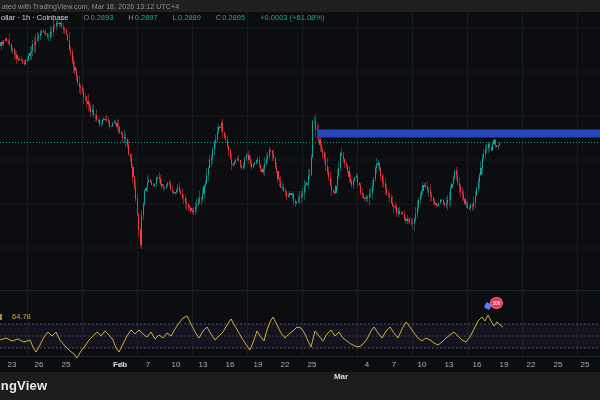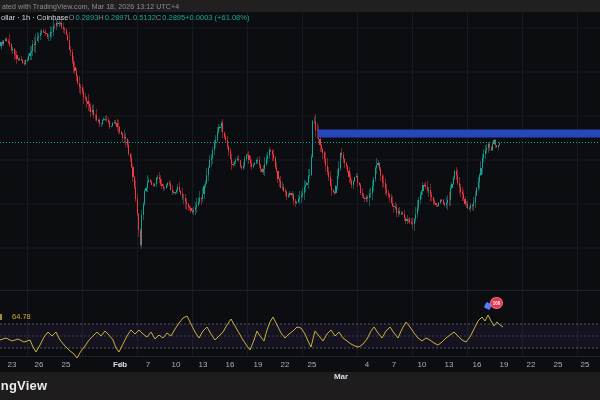--- a/index.html
+++ b/index.html
@@ -3,21 +3,21 @@
 <meta charset="utf-8">
 <style>
   html,body{margin:0;padding:0;background:#000;}
   .screen{position:relative;width:600px;height:400px;overflow:hidden;
     font-family:"Liberation Sans",sans-serif;background:#0c0d10;}
   .top-strip{position:absolute;left:0;top:0;width:600px;height:12px;background:#211f1f;
     display:flex;align-items:center;}
   .watermark{color:#8f9094;font-size:7px;line-height:7px;padding-left:2px;letter-spacing:.1px;white-space:nowrap;}
   .chart{position:absolute;left:0;top:12px;width:600px;height:360px;background:#0c0d10;}
   #chart-svg{position:absolute;left:0;top:0;}
-  .legend{position:absolute;left:1px;top:2px;display:flex;gap:0;align-items:center;
+  .legend{position:absolute;left:1px;top:2px;display:flex;gap:15px;align-items:center;
     font-size:7.5px;line-height:8px;white-space:nowrap;z-index:5;}
   .legend .sym{color:#d3d6dd;}
   .legend .k{color:#848994;margin-right:1px;}
   .legend .v{color:#1ca893;}
   .rsi-label{position:absolute;left:0;top:300px;font-size:7.5px;color:#cfa93f;z-index:5;
     display:flex;align-items:center;gap:10px;}
   .rsi-frag{display:inline-block;width:2px;height:6px;background:#cfa93f;opacity:.8;}
   .badge{position:absolute;left:484px;top:284px;width:22px;height:16px;z-index:6;}
   .badge-blue{position:absolute;left:1px;top:7px;width:6px;height:6px;background:#5b7cf8;
     border-radius:1px;transform:rotate(25deg);box-shadow:0 0 1px #2c4bd8;}
@@ -759,21 +759,21 @@
         </g>
         <line x1="0" y1="130.5" x2="600" y2="130.5" stroke="#11a08f" stroke-width="1" stroke-dasharray="1,2"></line>
         <rect x="318" y="117.5" width="282" height="8" fill="#2547bb"></rect>
         <polyline points="0,328 6,326 12,329 18,327 24,330 30,328 33,335 36,340 40,333 44,325 48,320 52,324 56,320 60,328 65,334 70,339 74,342 77,346 81,339 85,334 89,328 93,324 97,320 101,324 105,319 109,323 113,328 116,336 119,340 123,332 127,324 131,318 135,322 139,318 143,322 147,325 151,320 155,327 159,323 163,326 167,321 171,324 175,317 179,311 183,306 187,304 191,312 195,320 199,326 203,319 207,315 211,322 215,328 219,324 223,320 227,313 231,307 235,314 239,321 243,328 247,334 250,338 254,328 257,319 260,324 264,329 267,318 270,310 273,305 277,313 281,321 285,326 289,322 293,319 297,315 301,316 305,322 308,329 311,335 315,319 319,324 323,329 327,322 331,318 335,324 339,320 343,326 347,329 351,332 355,334 359,335 363,332 367,327 371,319 374,315 378,321 382,326 386,319 390,315 394,321 398,326 402,317 406,310 410,315 414,321 418,326 422,329 426,326 430,328 434,331 438,333 442,330 446,326 450,323 454,320 458,324 462,328 466,330 470,325 474,317 478,309 482,305 485,309 488,303 491,309 494,314 497,310 500,313 503,315" fill="none" stroke="#c9b23c" stroke-width="1" stroke-linejoin="round"></polyline>
       </svg>
 
     <div class="legend">
       <span class="sym">ollar · 1h · Coinbase</span>
       <span><span class="k">O</span><span class="v">0.2893</span></span>
       <span><span class="k">H</span><span class="v">0.2897</span></span>
-      <span><span class="k">L</span><span class="v">0.5132</span></span>
+      <span><span class="k">L</span><span class="v">0.2889</span></span>
       <span><span class="k">C</span><span class="v">0.2895</span></span>
       <span class="v">+0.0003 (+61.08%)</span>
     </div>
 
     <div class="rsi-label">
       <span class="rsi-frag"></span>
       <span>64.78</span>
     </div>
 
     <div class="badge">

